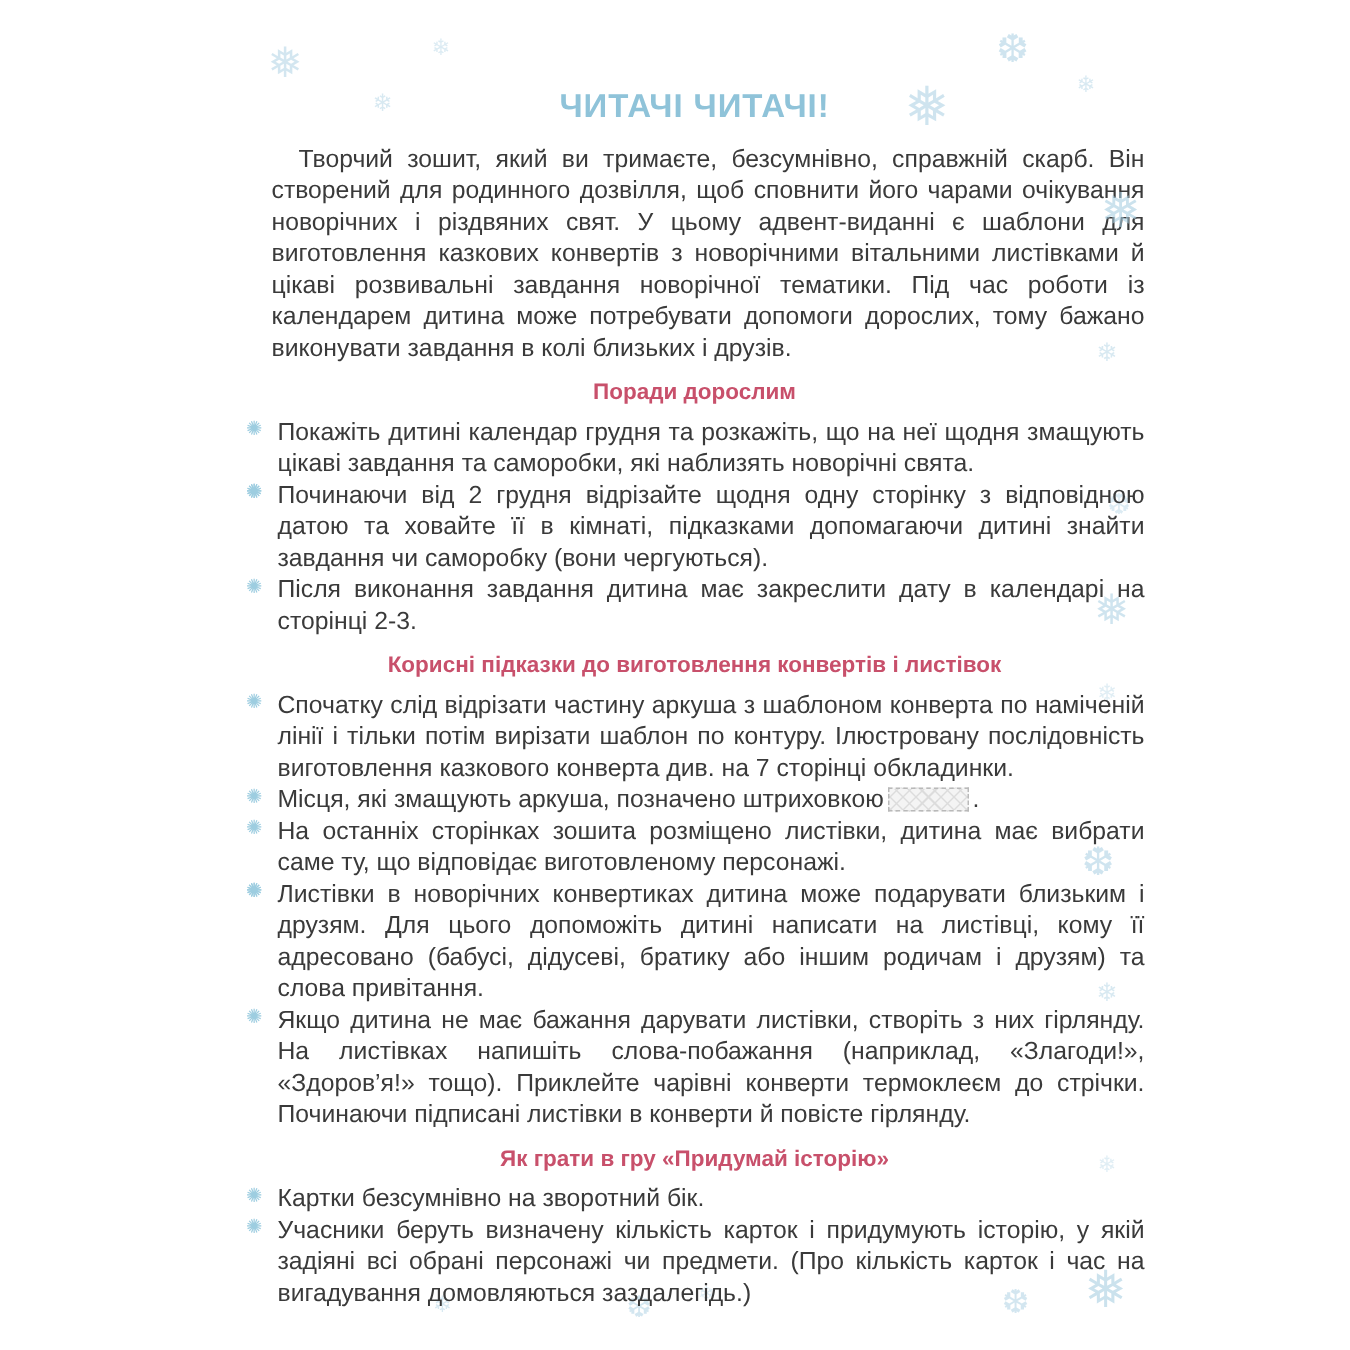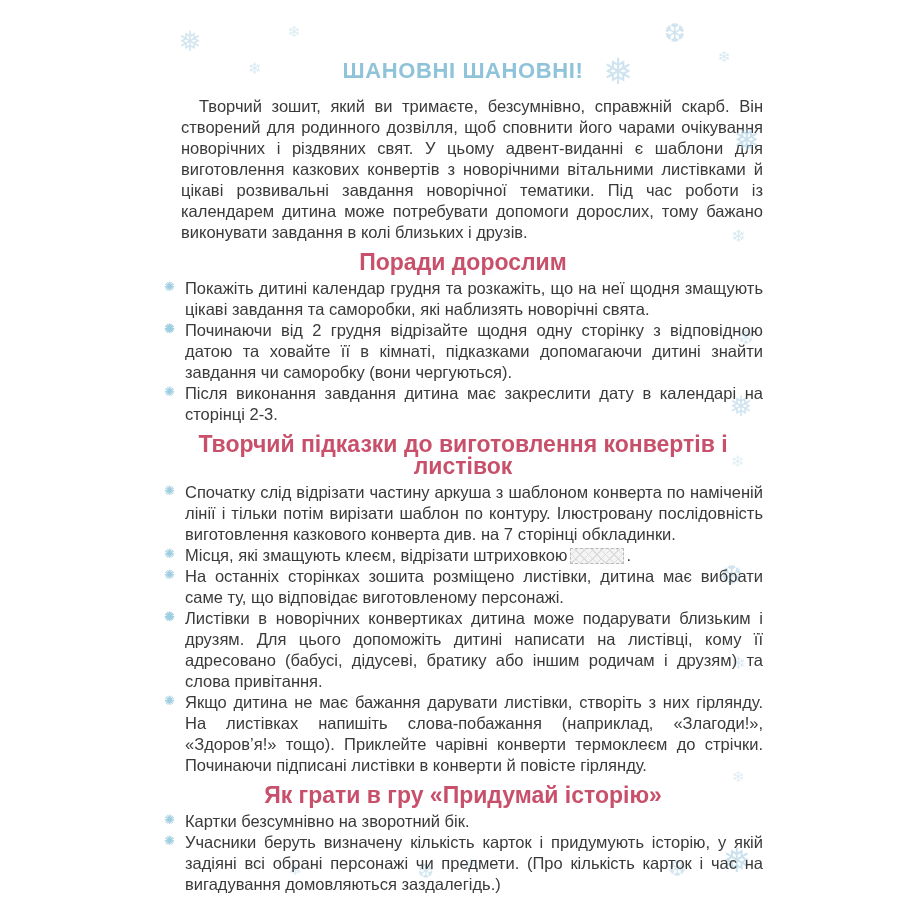--- a/index.html
+++ b/index.html
@@ -39,21 +39,21 @@
   .intro{
     margin:0 0 4px 18px;
     font-size:16.5px;
     line-height:21px;
     text-align:justify;
     text-indent:18px;
   }
   .section-heading{
     margin:8px 0 5px 0;
     text-align:center;
-    font-size:23px;
+    font-size:15px;
     line-height:22px;
     font-weight:bold;
     color:var(--heading-pink);
   }
   .bullet-list{
     margin:0;padding:0;list-style:none;
   }
   .bullet-item{
     position:relative;
     padding-left:22px;
@@ -100,36 +100,36 @@
       <span class="flake" style="left: 732px; top: 575px; font-size: 26px; opacity: 0.55;">❆</span>
       <span class="flake" style="left: 738px; top: 663px; font-size: 17px; opacity: 0.45;">❄</span>
       <span class="flake" style="left: 738px; top: 777px; font-size: 15px; opacity: 0.35;">❄</span>
       <span class="flake" style="left: 295px; top: 870px; font-size: 15px; opacity: 0.45;">❄</span>
       <span class="flake" style="left: 426px; top: 871px; font-size: 20px; opacity: 0.5;">❆</span>
       <span class="flake" style="left: 471px; top: 863px; font-size: 13px; opacity: 0.4;">❄</span>
       <span class="flake" style="left: 677px; top: 869px; font-size: 22px; opacity: 0.5;">❆</span>
       <span class="flake" style="left: 737px; top: 860px; font-size: 34px; opacity: 0.6;">❅</span>
     </div>
 
-  <h1 class="page-title">ШАНОВНІ ШАНОВНІ!</h1>
+  <h1 class="page-title">ЧИТАЧІ ЧИТАЧІ!</h1>
 
   <p class="intro">Творчий зошит, який ви тримаєте, безсумнівно, справжній скарб. Він створений для родинного дозвілля, щоб сповнити його чарами очікування новорічних і різдвяних свят. У цьому адвент-виданні є шаблони для виготовлення казкових конвертів з новорічними вітальними листівками й цікаві розвивальні завдання новорічної тематики. Під час роботи із календарем дитина може потребувати допомоги дорослих, тому бажано виконувати завдання в колі близьких і друзів.</p>
 
   <div>
       <h2 class="section-heading">Поради дорослим</h2>
       <ul class="bullet-list">
         <li class="bullet-item"><span class="bullet-icon">✺</span><span>Покажіть дитині календар грудня та розкажіть, що на неї щодня змащують цікаві завдання та саморобки, які наблизять новорічні свята.</span></li>
         <li class="bullet-item"><span class="bullet-icon">✺</span></li>
         <li class="bullet-item"><span class="bullet-icon">✺</span><span>Починаючи від 2 грудня відрізайте щодня одну сторінку з відповідною датою та ховайте її в кімнаті, підказками допомагаючи дитині знайти завдання чи саморобку (вони чергуються).</span></li>
         <li class="bullet-item"><span class="bullet-icon">✺</span><span>Після виконання завдання дитина має закреслити дату в календарі на сторінці 2-3.</span></li>
       </ul>
-      <h2 class="section-heading">Творчий підказки до виготовлення конвертів і листівок</h2>
+      <h2 class="section-heading">Корисні підказки до виготовлення конвертів і листівок</h2>
       <ul class="bullet-list">
         <li class="bullet-item"><span class="bullet-icon">✺</span><span>Спочатку слід відрізати частину аркуша з шаблоном конверта по наміченій лінії і тільки потім вирізати шаблон по контуру. Ілюстровану послідовність виготовлення казкового конверта див. на 7 сторінці обкладинки.</span></li>
-        <li class="bullet-item"><span class="bullet-icon">✺</span><span><span>Місця, які змащують клеєм, відрізати штриховкою</span><span class="hatch-swatch"></span><span>.</span></span></li>
+        <li class="bullet-item"><span class="bullet-icon">✺</span><span><span>Місця, які змащують аркуша, позначено штриховкою</span><span class="hatch-swatch"></span><span>.</span></span></li>
         <li class="bullet-item"><span class="bullet-icon">✺</span><span>На останніх сторінках зошита розміщено листівки, дитина має вибрати саме ту, що відповідає виготовленому персонажі.</span></li>
         <li class="bullet-item"><span class="bullet-icon">✺</span></li>
         <li class="bullet-item"><span class="bullet-icon">✺</span><span>Листівки в новорічних конвертиках дитина може подарувати близьким і друзям. Для цього допоможіть дитині написати на листівці, кому її адресовано (бабусі, дідусеві, братику або іншим родичам і друзям) та слова привітання.</span></li>
         <li class="bullet-item"><span class="bullet-icon">✺</span><span>Якщо дитина не має бажання дарувати листівки, створіть з них гірлянду. На листівках напишіть слова-побажання (наприклад, «Злагоди!», «Здоров’я!» тощо). Приклейте чарівні конверти термоклеєм до стрічки. Починаючи підписані листівки в конверти й повісте гірлянду.</span></li>
       </ul>
       <h2 class="section-heading">Як грати в гру «Придумай історію»</h2>
       <ul class="bullet-list">
         <li class="bullet-item"><span class="bullet-icon">✺</span><span>Картки безсумнівно на зворотний бік.</span></li>
         <li class="bullet-item"><span class="bullet-icon">✺</span><span>Учасники беруть визначену кількість карток і придумують історію, у якій задіяні всі обрані персонажі чи предмети. (Про кількість карток і час на вигадування домовляються заздалегідь.)</span></li>
       </ul>

